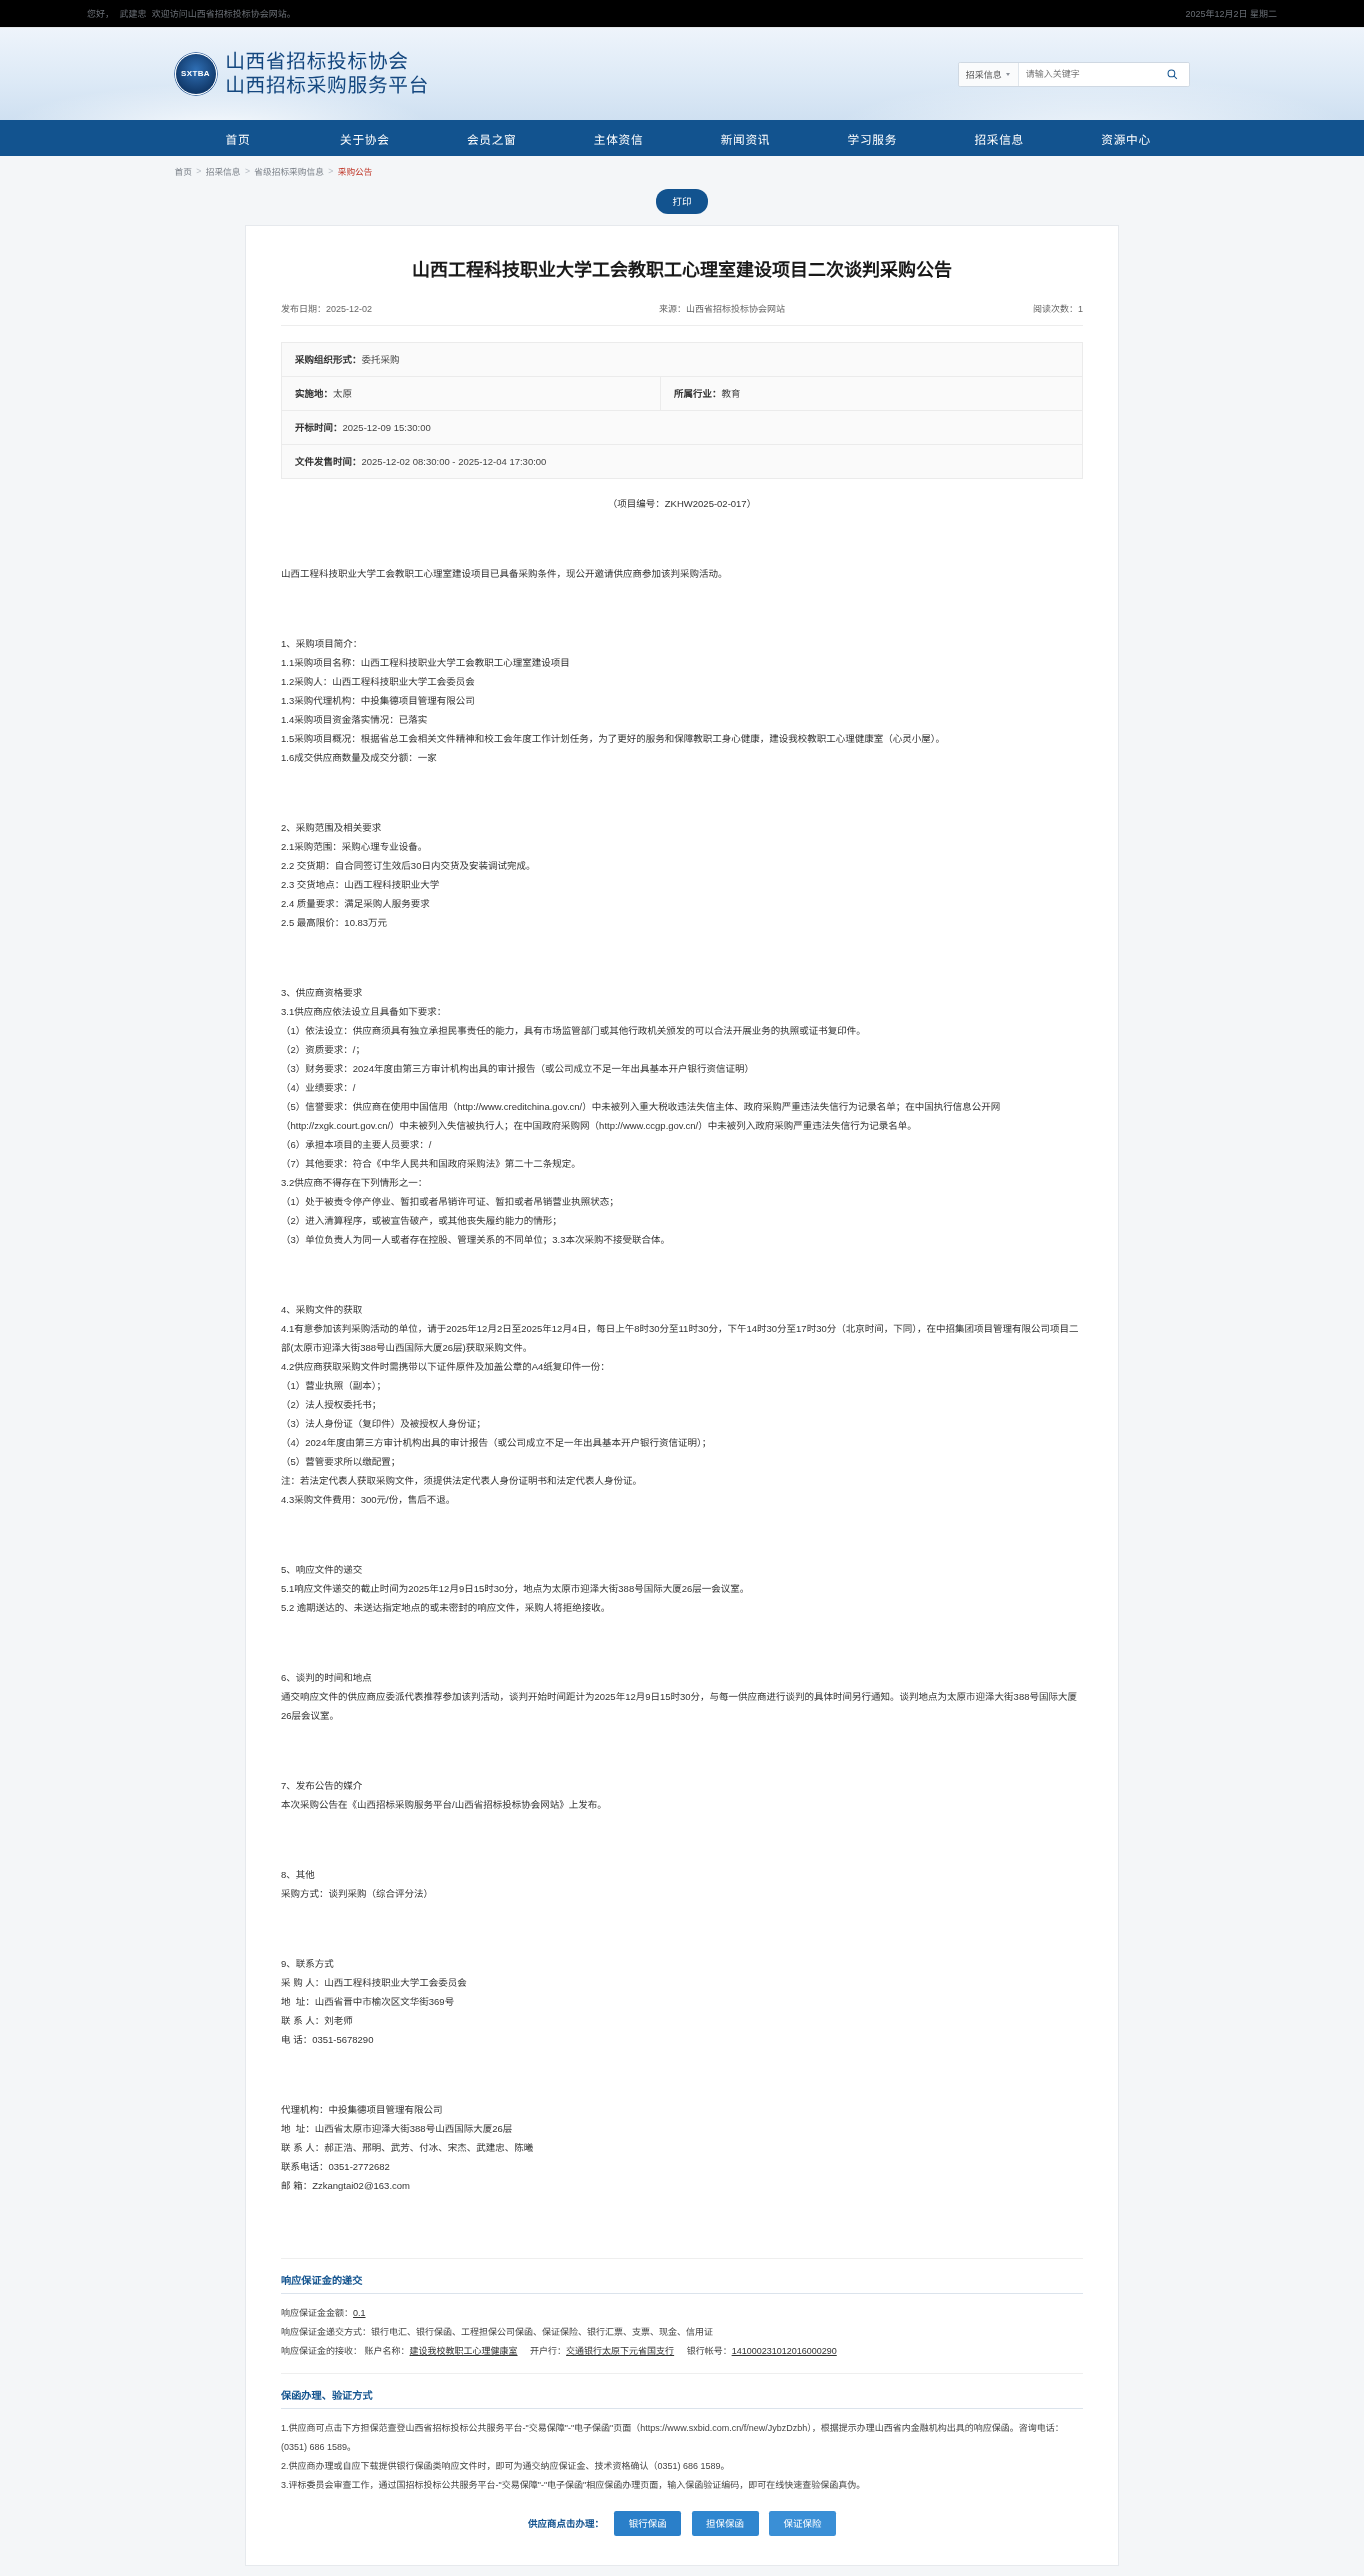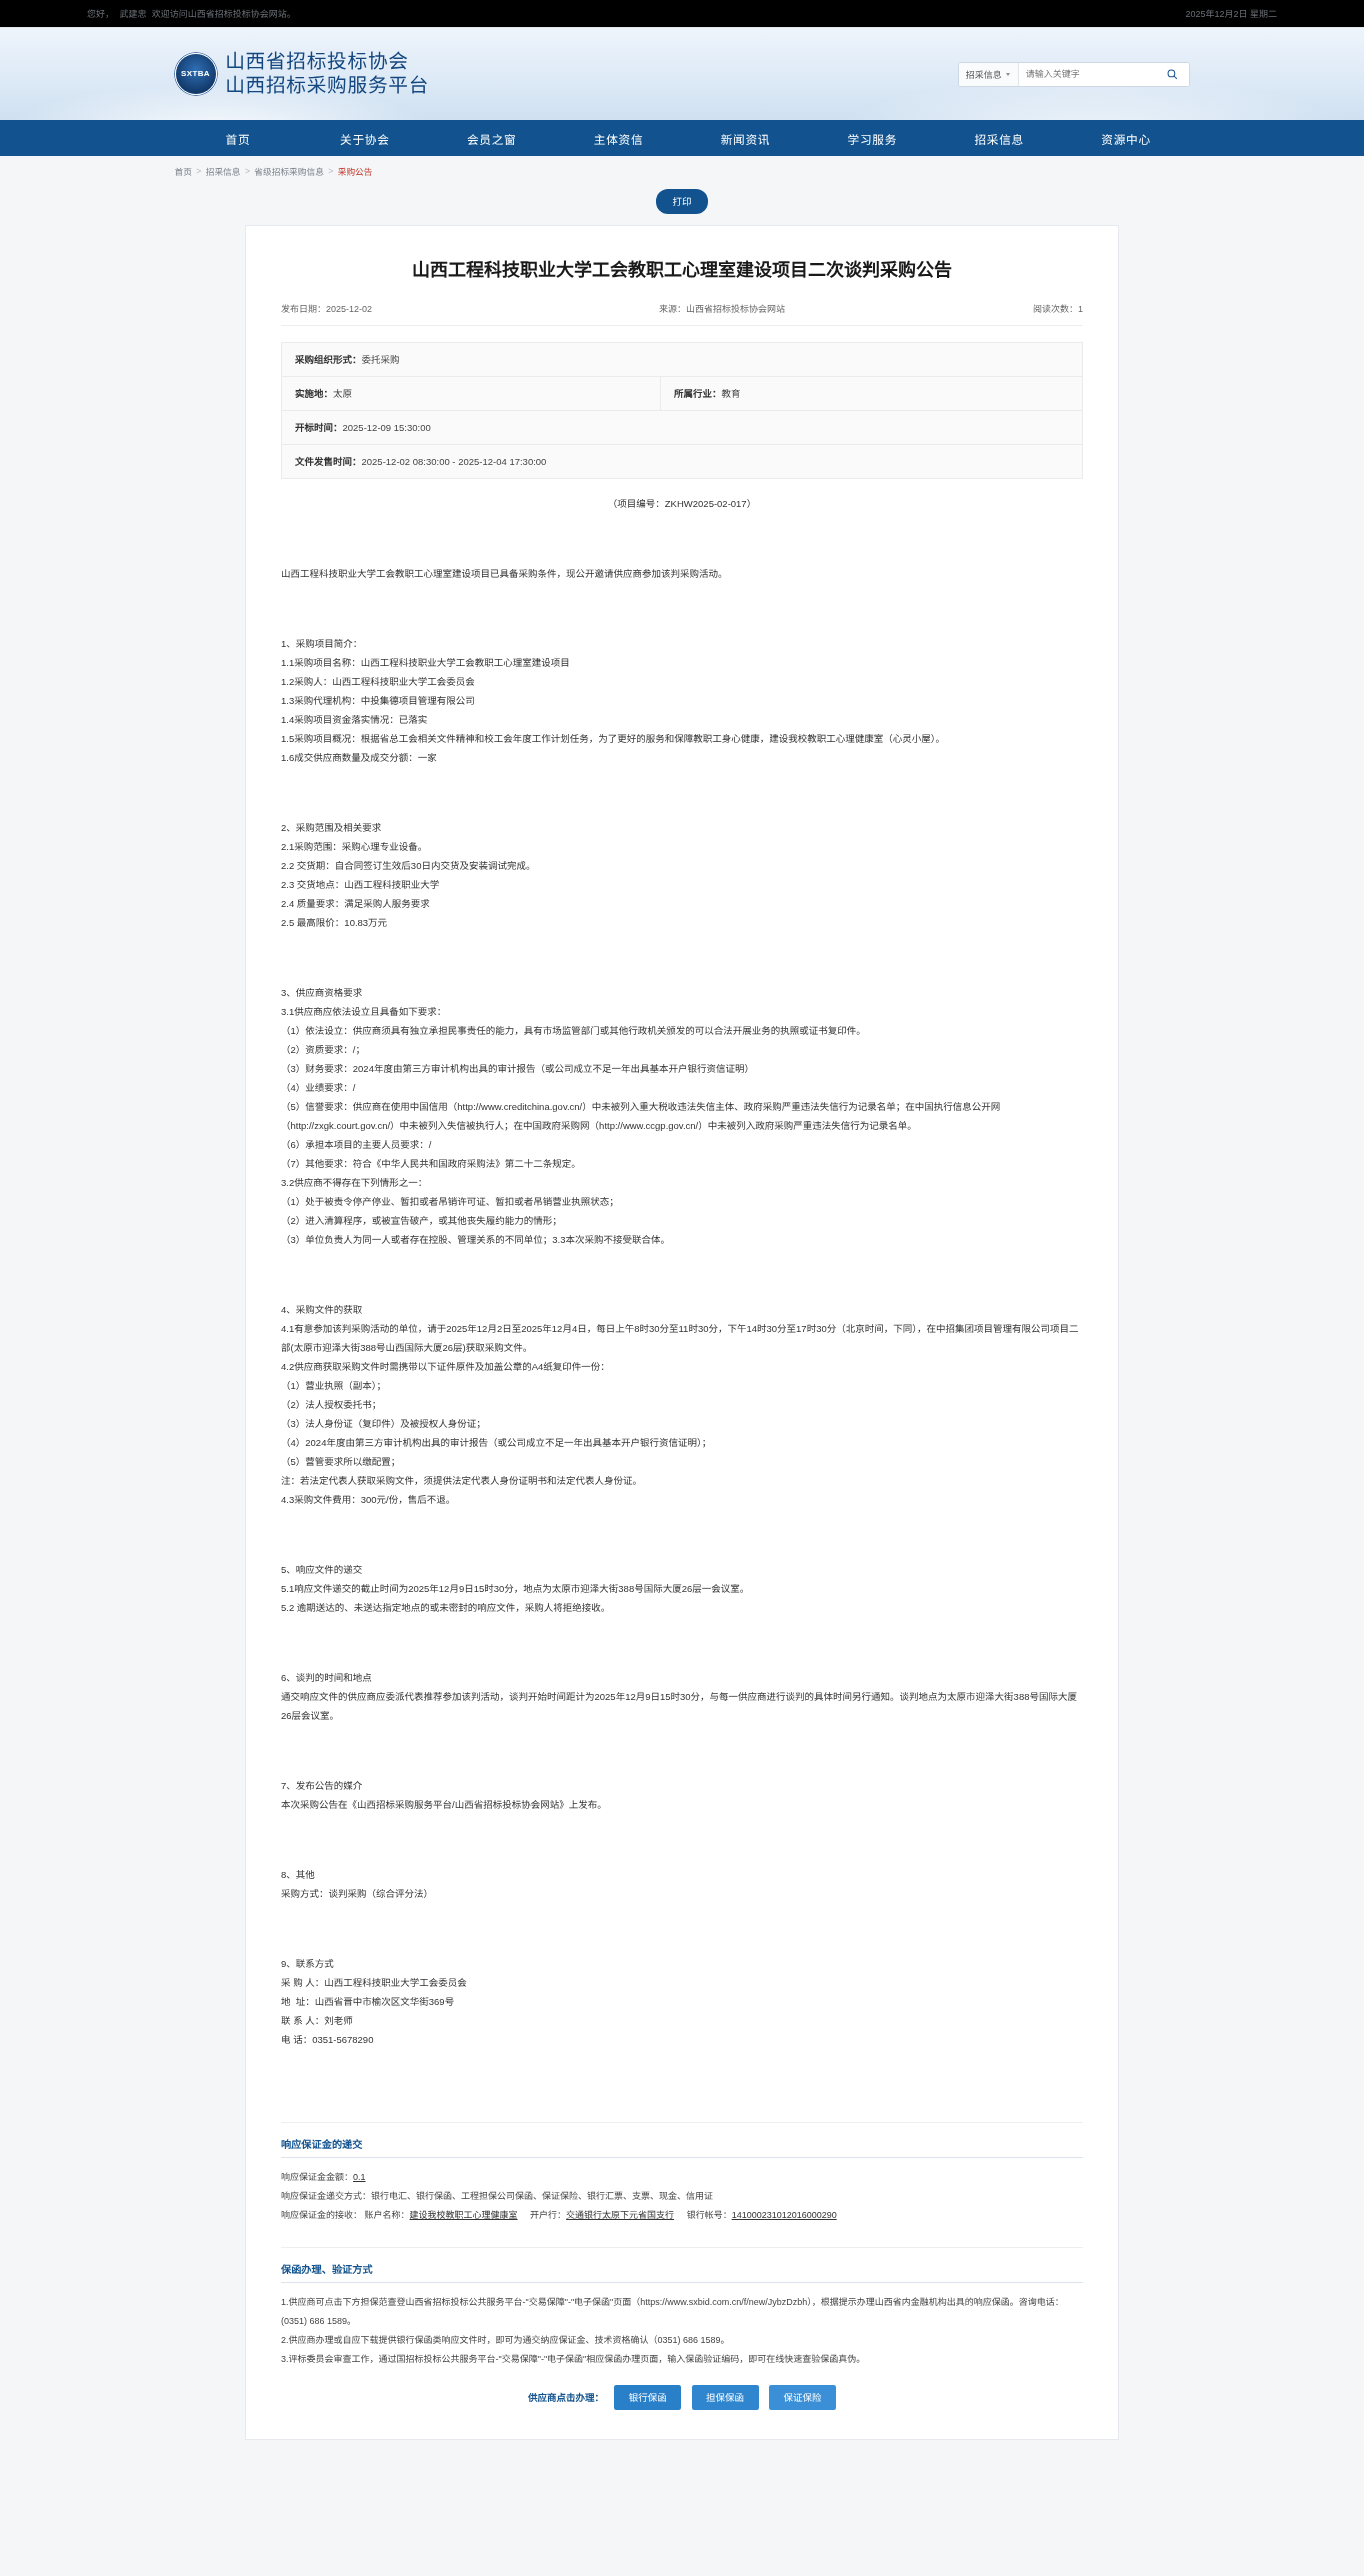--- a/index.html
+++ b/index.html
@@ -231,21 +231,21 @@
     font-size: 9.5px;
     line-height: 2.0;
     color: #333;
     white-space: pre-wrap;
     word-break: break-word;
   }
   .body-text .blk { margin-bottom: 13px; }
 
   
   .sec {
-    margin-top: 22px;
+    margin-top: 12px;
     border-top: 0.7px solid #eee;
     padding-top: 13px;
   }
   .sec-title {
     color: #12538f;
     font-size: 10.2px;
     font-weight: bold;
     border-bottom: 0.7px solid #dbe3ec;
     padding-bottom: 5.8px;
     margin-bottom: 10.2px;
@@ -436,20 +436,25 @@
 通交响应文件的供应商应委派代表推荐参加该判活动，谈判开始时间距计为2025年12月9日15时30分，与每一供应商进行谈判的具体时间另行通知。谈判地点为太原市迎泽大街388号国际大厦26层会议室。</div>
     <div class="blk">7、发布公告的媒介
 本次采购公告在《山西招标采购服务平台/山西省招标投标协会网站》上发布。</div>
     <div class="blk">8、其他
 采购方式：谈判采购（综合评分法）</div>
     <div class="blk">9、联系方式
 采 购 人：山西工程科技职业大学工会委员会
 地  址：山西省晋中市榆次区文华街369号
 联 系 人：刘老师
 电 话：0351-5678290</div>
+    <div class="blk">代理机构：中投集德项目管理有限公司
+地  址：山西省太原市迎泽大街388号山西国际大厦26层
+联 系 人：郝正浩、邢明、武芳、付冰、宋杰、武建忠、陈曦
+联系电话：0351-2772682
+邮 箱：Zzkangtai02@163.com</div>
   </div>
 
   <div class="sec">
     <div class="sec-title">响应保证金的递交</div>
     <div class="sec-line">
       <span>响应保证金金额：</span><span class="u">0.1</span>
     </div>
     <div class="sec-line">
       <span>响应保证金递交方式：</span><span>银行电汇、银行保函、工程担保公司保函、保证保险、银行汇票、支票、现金、信用证</span>
     </div>

